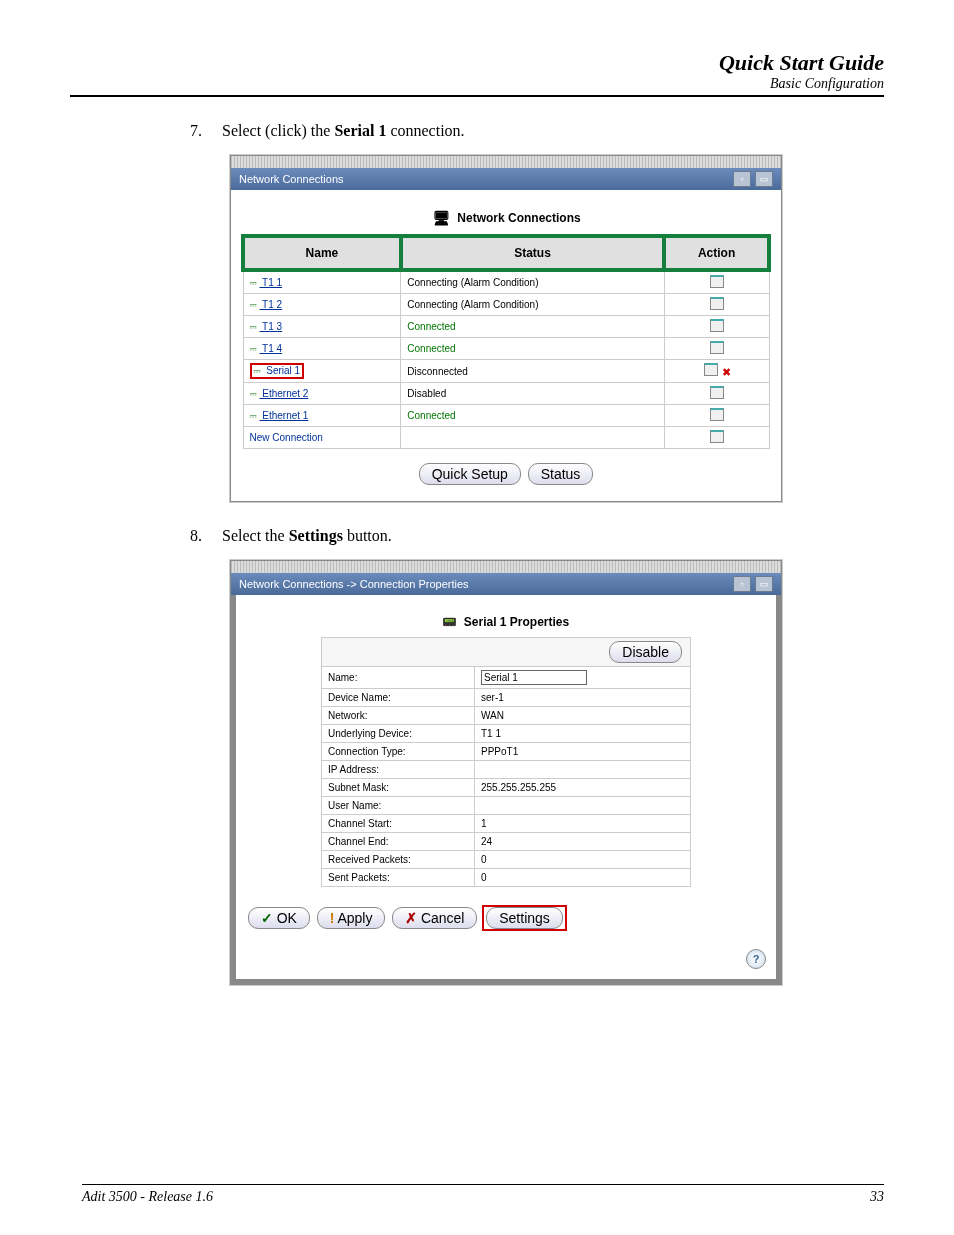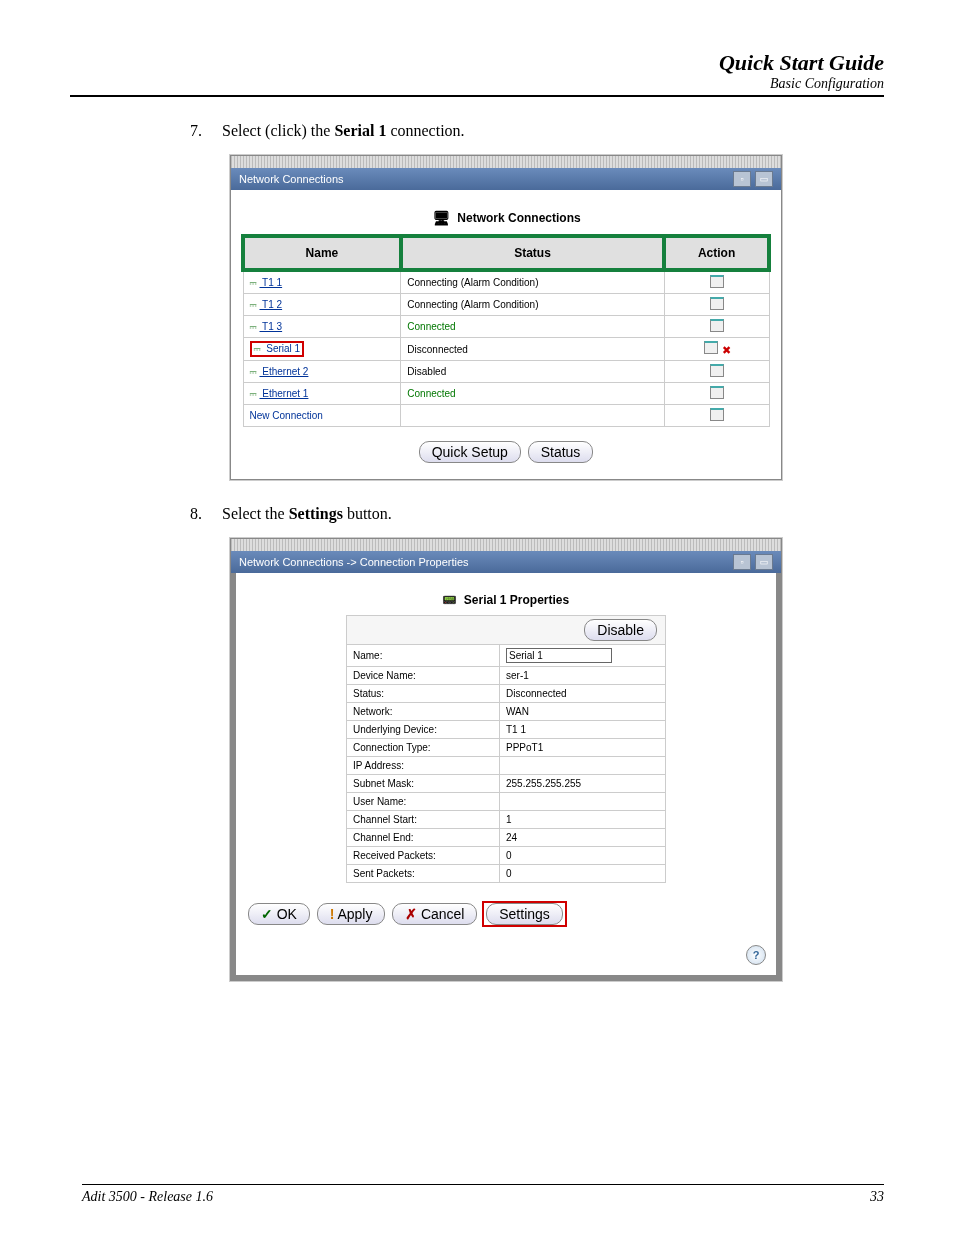--- a/index.html
+++ b/index.html
@@ -161,21 +161,21 @@
   }
   .btn-row {
     text-align: center;
     padding: 14px 0 6px;
   }
   
   .prop-table {
     margin: 0 auto;
     border-collapse: collapse;
     border: 1px solid #aaa;
-    width: 320px;
+    width: 370px;
   }
   .prop-table td {
     border: 1px solid #ccc;
     padding: 3px 6px;
     font-size: 10px;
   }
   .prop-table tr td:first-child { width: 140px; }
   .disable-row td {
     text-align: right;
     background: #f6f6f6;
@@ -274,20 +274,25 @@
               <td class="">Connecting (Alarm Condition)</td>
               <td class="action-cell"><span class="action-printer"></span></td>
             </tr>
             <tr>
               <td><span class="name-cell"><span class="cable-icon">⎓</span> T1 2</span></td>
               <td class="">Connecting (Alarm Condition)</td>
               <td class="action-cell"><span class="action-printer"></span></td>
             </tr>
             <tr>
               <td><span class="name-cell"><span class="cable-icon">⎓</span> T1 3</span></td>
+              <td class="status-green">Connected</td>
+              <td class="action-cell"><span class="action-printer"></span></td>
+            </tr>
+            <tr>
+              <td><span class="name-cell"><span class="cable-icon">⎓</span> T1 4</span></td>
               <td class="status-green">Connected</td>
               <td class="action-cell"><span class="action-printer"></span></td>
             </tr>
             <tr>
               <td><span class="name-cell"><span class="red-box"><span class="cable-icon">⎓</span> Serial 1</span></span></td>
               <td class="">Disconnected</td>
               <td class="action-cell"><span class="action-printer"></span><span class="action-delete">✖</span></td>
             </tr>
             <tr>
               <td><span class="name-cell"><span class="cable-icon">⎓</span> Ethernet 2</span></td>
@@ -346,24 +351,20 @@
             <tbody id="prop-rows">
               <tr>
                 <td>Name:</td>
                 <td><input class="prop-input" value="Serial 1" style=""></td>
               </tr>
               <tr>
                 <td>Device Name:</td>
                 <td>ser-1</td>
               </tr>
               <tr>
-                <td>Status:</td>
-                <td>Disconnected</td>
-              </tr>
-              <tr>
                 <td>Network:</td>
                 <td>WAN</td>
               </tr>
               <tr>
                 <td>Underlying Device:</td>
                 <td>T1 1</td>
               </tr>
               <tr>
                 <td>Connection Type:</td>
                 <td>PPPoT1</td>

